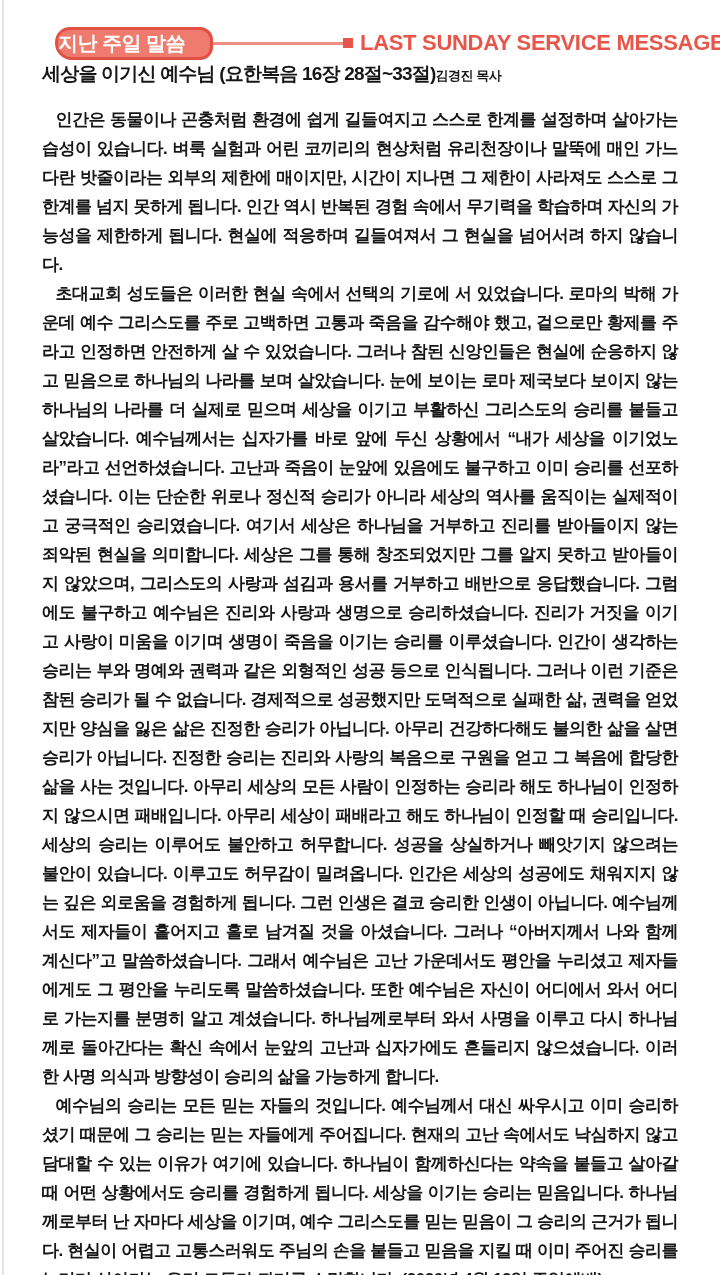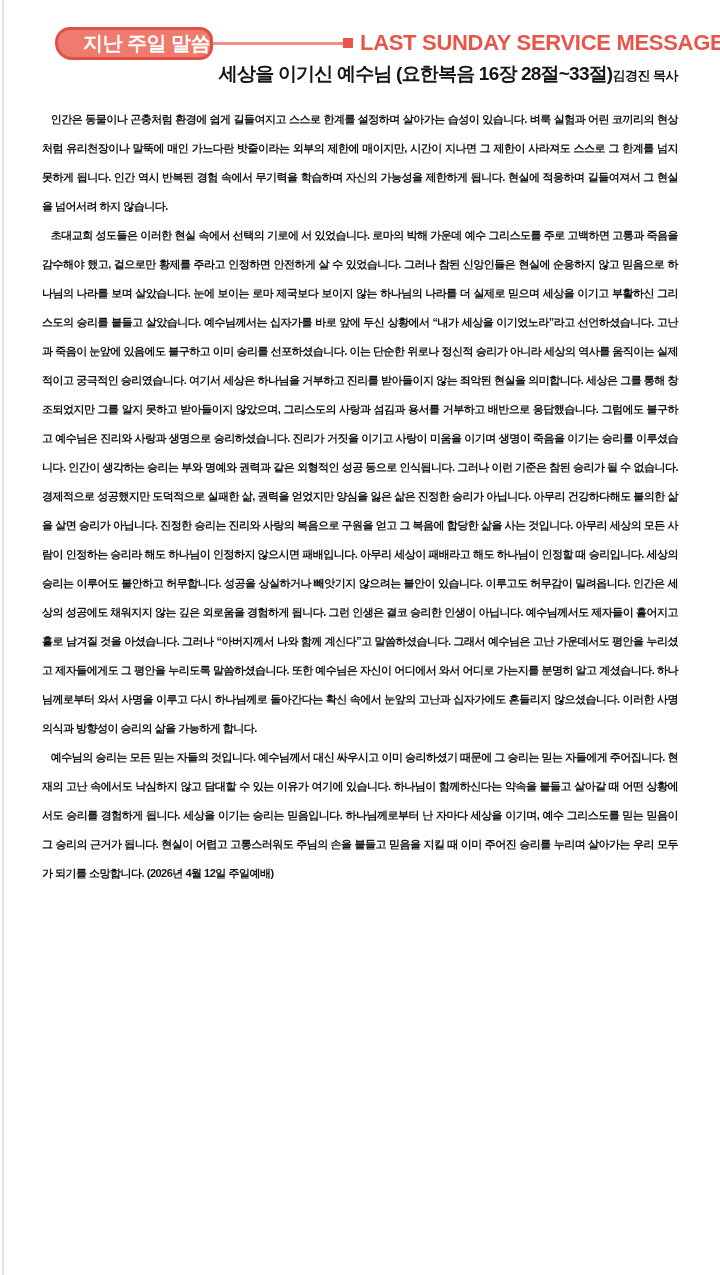--- a/index.html
+++ b/index.html
@@ -34,21 +34,21 @@
     height:58px;
   }
   .badge{
     background:var(--badge-fill);
     border:3px solid var(--badge-border);
     border-radius:15px 13px 13px 17px;
     width:158px;
     height:33px;
     display:flex;
     align-items:center;
-    justify-content:flex-end;
+    justify-content:flex-start;
     flex:0 0 auto;
   }
   .badge span{
     color:#ffffff;
     font-weight:700;
     font-size:20px;
     letter-spacing:-0.5px;
     white-space:nowrap;
   }
   .connector{
@@ -66,42 +66,42 @@
   }
   .en-title{
     color:var(--accent);
     font-weight:700;
     font-size:22px;
     letter-spacing:-0.3px;
     white-space:nowrap;
   }
   .title-row{
     display:flex;
-    justify-content:flex-end;
+    justify-content:flex-start;
     align-items:baseline;
     padding:3px 42px 0 42px;
   }
   .title-row h1{
     font-size:19px;
     font-weight:700;
     letter-spacing:-0.8px;
     white-space:nowrap;
   }
   .preacher{
     font-size:13px;
     font-weight:700;
     letter-spacing:-0.5px;
     white-space:nowrap;
   }
   
   .sermon-body{
     padding:18px 42px 0 42px;
   }
   .sermon-body p{
-    font-size:11px;
+    font-size:17px;
     font-weight:600;
     line-height:29px;
     letter-spacing:-0.5px;
     text-align:justify;
     text-indent:0.8em;
     color:var(--ink);
   }
 </style>
 </head>
 <body>

